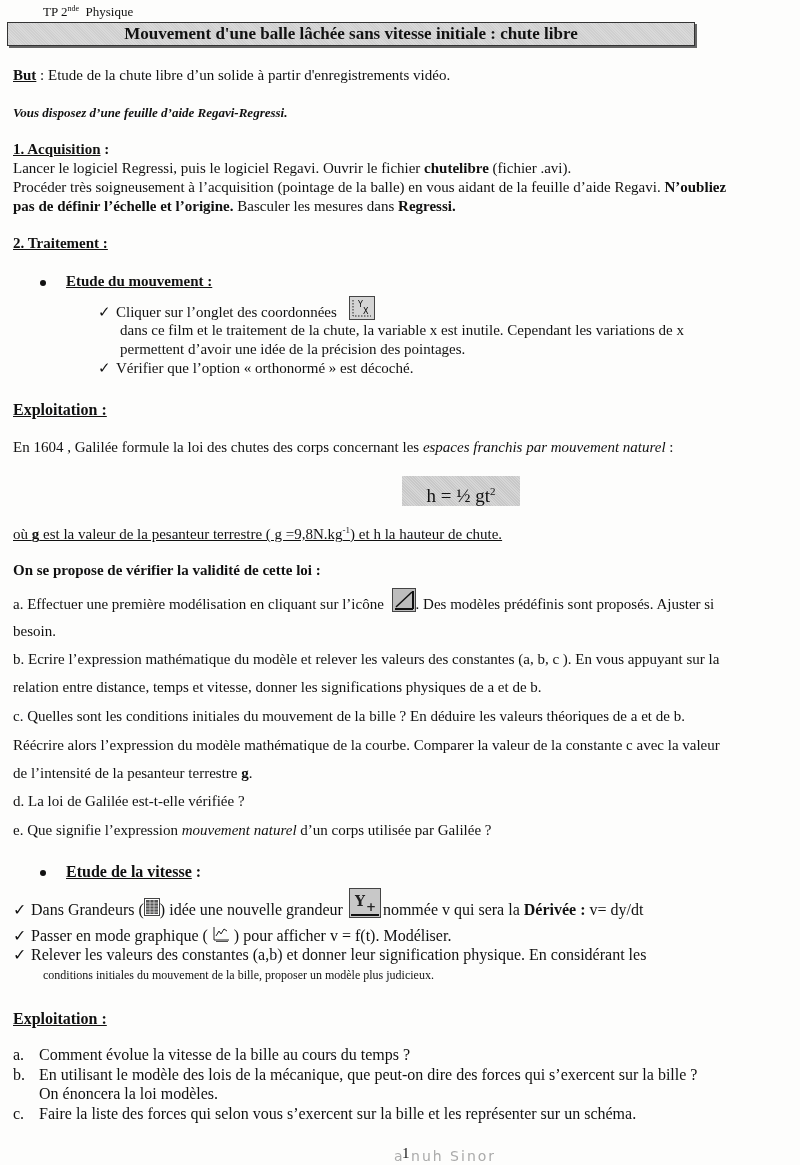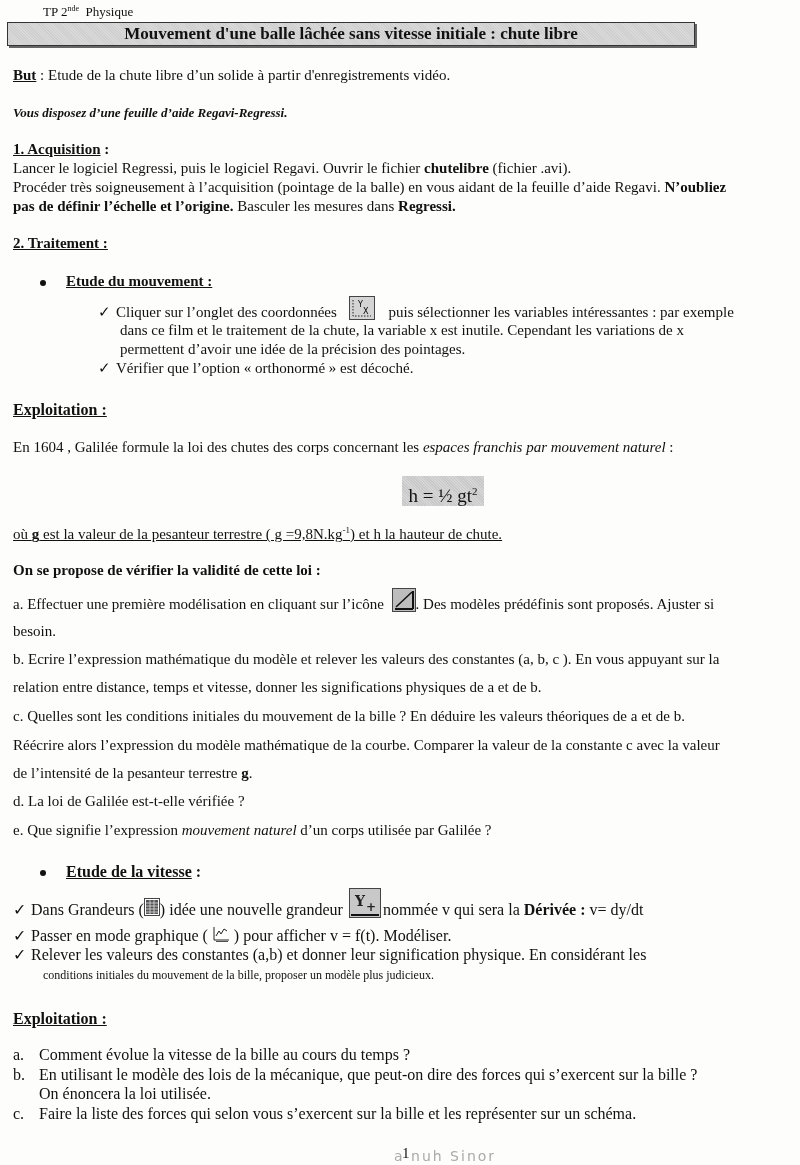--- a/index.html
+++ b/index.html
@@ -28,21 +28,21 @@
   #title-box span { font-size: 17px; font-weight: bold; line-height: 22px; }
 
   .icon-box {
     display: inline-block; vertical-align: middle;
     border: 1px solid #444; background: #cfcfcf;
     position: relative;
   }
   .bullet-dot { display:inline-block; width:6px; height:6px; border-radius:50%; background:#111; margin-right:20px; vertical-align: middle; }
   .check { display:inline-block; width: 18px; }
   .formula {
-    left: 402px; top: 476px; width: 82px; height: 30px;
+    left: 402px; top: 476px; width: 118px; height: 30px;
     background: repeating-linear-gradient(45deg, #c8c8c8 0 1px, #d6d6d6 1px 2px);
     text-align: center; font-size: 19px; line-height: 30px;
   }
   .formula sup { font-size: 11px; }
   .handwriting {
     left: 394px; top: 1148px; font-family: "DejaVu Sans", sans-serif;
     font-size: 14px; color: #aaa; letter-spacing: 2px;
   }
 </style>
 </head>
@@ -79,21 +79,21 @@
   <span class="bullet-dot"></span><span class="b u">Etude du mouvement :</span>
 </div>
 <div class="abs txt" style="left:98px;top:302px;">
   <span class="check">✓</span><span>Cliquer sur l’onglet des coordonnées</span>
   <span class="icon-box" style="width:24px;height:22px;margin:0 14px 0 8px;top:-6px;background:#d4d4d4;">
     <svg width="24" height="22" viewBox="0 0 24 22">
       <polyline points="3,3 3,19 21,19" fill="none" stroke="#222" stroke-width="1" stroke-dasharray="1.5,1.5"></polyline>
       <text x="8" y="10" font-size="8" font-family="DejaVu Sans, sans-serif">Y</text>
       <text x="13" y="17" font-size="8" font-family="DejaVu Sans, sans-serif">X</text>
     </svg>
-  </span><span>puis sélectionner les variables intéressantes : par exemple</span>
+  </span>
 </div>
 <div class="abs txt" style="left:120px;top:321px;">dans ce film et le traitement de la chute, la variable x est inutile. Cependant les variations de x</div>
 <div class="abs txt" style="left:120px;top:340px;">permettent d’avoir une idée de la précision des pointages.</div>
 <div class="abs txt" style="left:98px;top:359px;">
   <span class="check">✓</span><span>Vérifier que l’option « orthonormé » est décoché.</span>
 </div>
 
 <div class="abs txt b u" style="left:13px;top:401px;font-size:16px;">Exploitation :</div>
 <div class="abs txt" style="left:13px;top:438px;">
   <span>En 1604 , Galilée formule la loi des chutes des corps concernant les </span><span class="i">espaces franchis par mouvement naturel</span><span> :</span>
@@ -170,19 +170,19 @@
 </div>
 <div class="abs txt" style="left:43px;top:966px;font-size:12px;">conditions initiales du mouvement de la bille, proposer un modèle plus judicieux.</div>
 
 <div class="abs txt b u" style="left:13px;top:1010px;font-size:16px;">Exploitation :</div>
 <div class="abs txt" style="left:13px;top:1046px;font-size:16px;">
   <span style="display:inline-block;width:26px;">a.</span><span>Comment évolue la vitesse de la bille au cours du temps ?</span>
 </div>
 <div class="abs txt" style="left:13px;top:1066px;font-size:16px;">
   <span style="display:inline-block;width:26px;">b.</span><span>En utilisant le modèle des lois de la mécanique, que peut-on dire des forces qui s’exercent sur la bille ?</span>
 </div>
-<div class="abs txt" style="left:39px;top:1085px;font-size:16px;">On énoncera la loi utilisée.</div>
+<div class="abs txt" style="left:39px;top:1085px;font-size:16px;">On énoncera la loi modèles.</div>
 <div class="abs txt" style="left:13px;top:1105px;font-size:16px;">
   <span style="display:inline-block;width:26px;">c.</span><span>Faire la liste des forces qui selon vous s’exercent sur la bille et les représenter sur un schéma.</span>
 </div>
 
 <div class="abs txt" style="left:402px;top:1144px;">1</div>
 <div class="abs handwriting">a nuh Sinor</div>
 
 </body></html>

